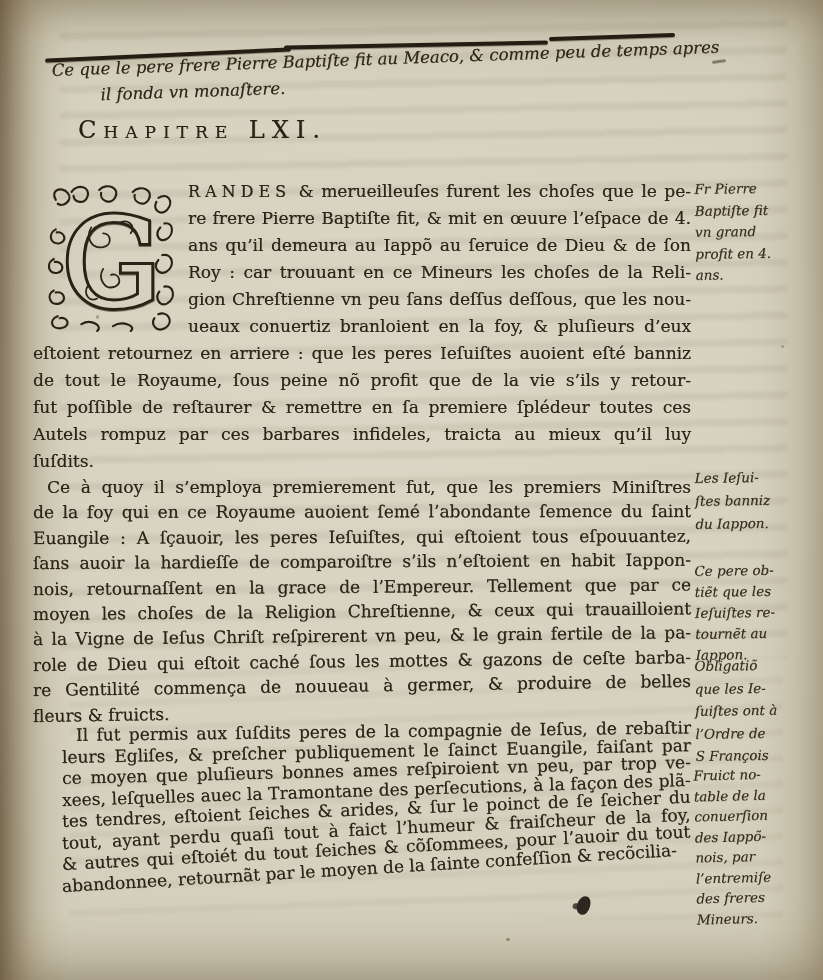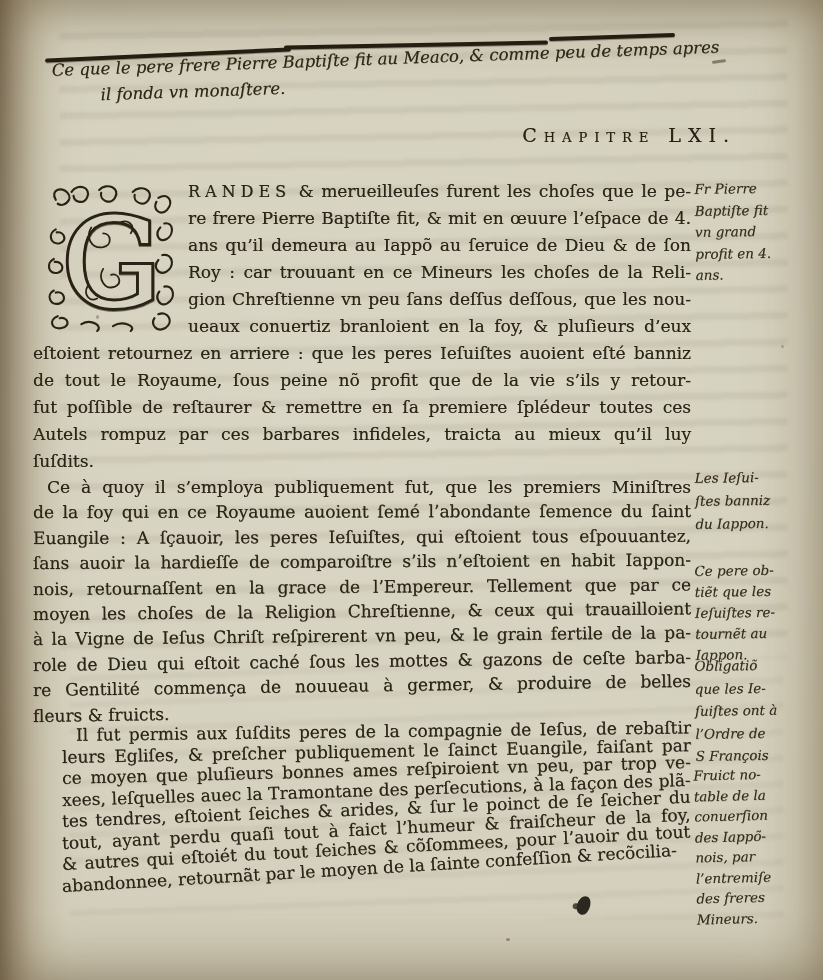--- a/index.html
+++ b/index.html
@@ -28,22 +28,22 @@
     box-shadow:0 1px 0 rgba(36,29,18,.35);}
   .rule.r1{left:45px;top:53px;width:246px;transform:rotate(-2.6deg);}
   .rule.r2{left:284px;top:43px;width:264px;transform:rotate(-1.1deg);height:4px;}
   .rule.r3{left:549px;top:35px;width:126px;transform:rotate(-1.8deg);}
 
   .header{position:absolute;left:52px;top:46px;width:680px;
     font-style:italic;font-size:16.5px;line-height:26px;transform:rotate(-2deg);
     color:#2e2618;text-shadow:.3px .3px .5px rgba(46,38,24,.5);}
   .header .h2{padding-left:48px;}
 
-  .chapter{position:absolute;left:33px;top:124px;width:658px;text-align:right;
-    transform:translateX(45px);font-variant:small-caps;font-size:19px;
+  .chapter{position:absolute;left:33px;top:116px;width:658px;text-align:left;
+    transform:translateX(45px);font-variant:small-caps;font-size:24px;
     letter-spacing:7px;color:#272013;text-shadow:.4px .4px .5px rgba(39,32,19,.45);}
 
   .body-col{position:absolute;left:33px;top:178px;width:658px;
     font-size:17px;color:#2b2418;text-shadow:.3px .3px .45px rgba(43,36,24,.55);}
   .body-col .line{white-space:nowrap;text-align:justify;text-align-last:justify;transform-origin:0 50%;}
   .body-col .line.last{text-align-last:left;}
   .para1{line-height:27px;}
   .para2{line-height:25.4px;}
   .para3{line-height:21.5px;margin-top:-4px;margin-left:29px;}
   .para2 .line:first-child, .para3 .line:first-child{text-indent:14px;}
@@ -125,21 +125,21 @@
         <div class="line">Roy : car trouuant en ce Mineurs les choſes de la Reli-</div>
         <div class="line">gion Chreſtienne vn peu ſans deſſus deſſous, que les nou-</div>
         <div class="line">ueaux conuertiz branloient en la foy, &amp; pluſieurs d’eux</div>
         <div class="line">eſtoient retournez en arriere : que les peres Ieſuiſtes auoient eſté banniz</div>
         <div class="line">de tout le Royaume, ſous peine nõ profit que de la vie s’ils y retour-</div>
         <div class="line">fut poſſible de reſtaurer &amp; remettre en ſa premiere ſplédeur toutes ces</div>
         <div class="line">Autels rompuz par ces barbares infideles, traicta au mieux qu’il luy</div>
         <div class="line last">ſuſdits.</div>
       </div>
     <div class="para2">
-        <div class="line" style="transform: rotate(0deg);">Ce à quoy il s’employa publiquement fut, que les premiers Miniſtres</div>
+        <div class="line" style="transform: rotate(0deg);">Ce à quoy il s’employa premierement fut, que les premiers Miniſtres</div>
         <div class="line" style="transform: rotate(-0.1deg);">de la foy qui en ce Royaume auoient ſemé l’abondante ſemence du ſaint</div>
         <div class="line" style="transform: rotate(-0.2deg);">Euangile : A ſçauoir, les peres Ieſuiſtes, qui eſtoient tous eſpouuantez,</div>
         <div class="line" style="transform: rotate(-0.3deg);">ſans auoir la hardieſſe de comparoiſtre s’ils n’eſtoient en habit Iappon-</div>
         <div class="line" style="transform: rotate(-0.4deg);">nois, retournaſſent en la grace de l’Empereur. Tellement que par ce</div>
         <div class="line" style="transform: rotate(-0.5deg);">moyen les choſes de la Religion Chreſtienne, &amp; ceux qui trauailloient</div>
         <div class="line" style="transform: rotate(-0.6deg);">à la Vigne de Ieſus Chriſt reſpirerent vn peu, &amp; le grain fertile de la pa-</div>
         <div class="line" style="transform: rotate(-0.7deg);">role de Dieu qui eſtoit caché ſous les mottes &amp; gazons de ceſte barba-</div>
         <div class="line" style="transform: rotate(-0.8deg);">re Gentilité commença de nouueau à germer, &amp; produire de belles</div>
         <div class="line last" style="transform: rotate(-0.9deg);">fleurs &amp; fruicts.</div>
       </div>

